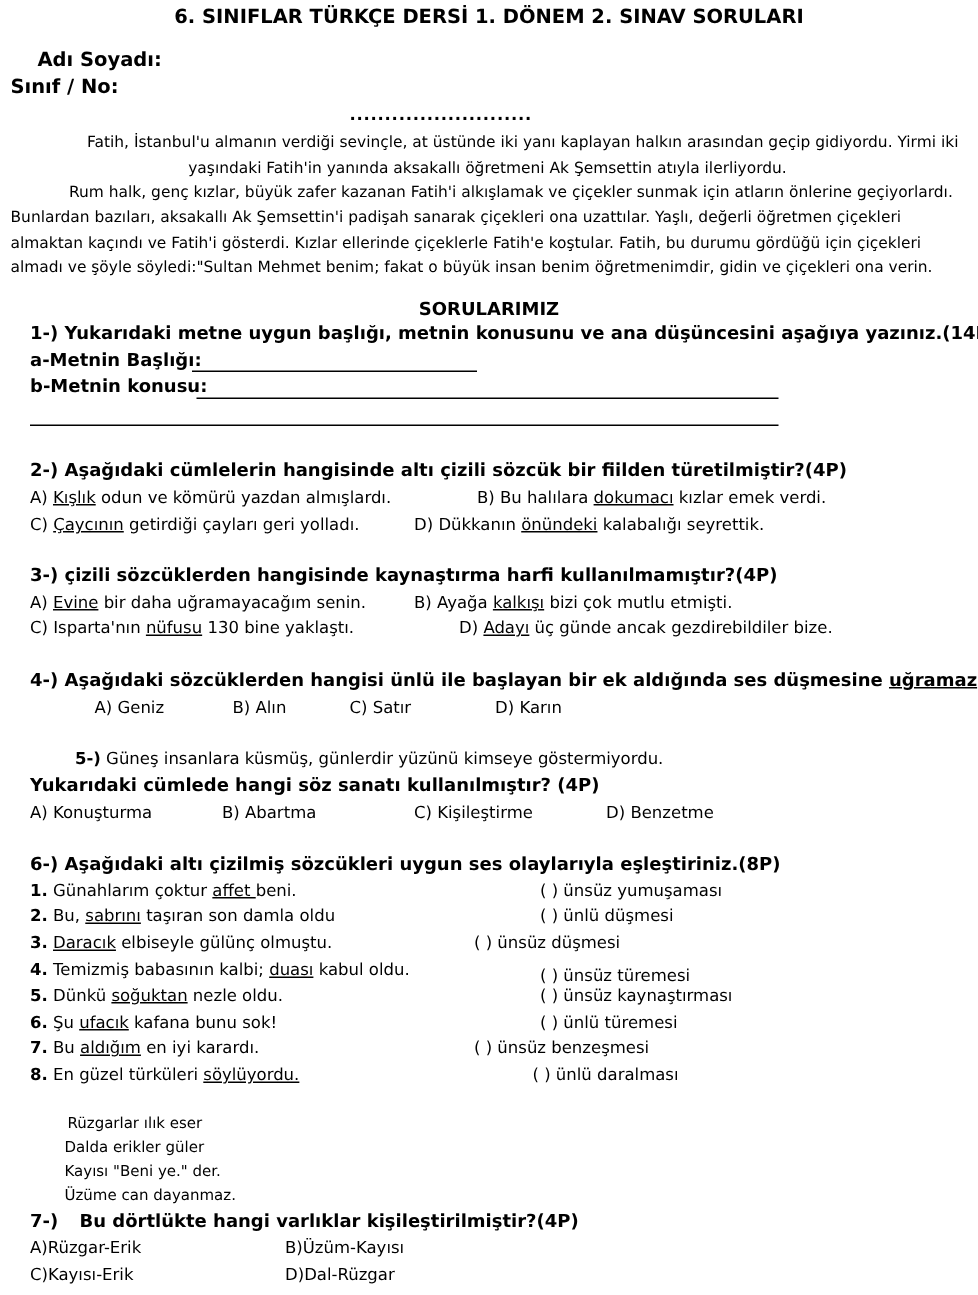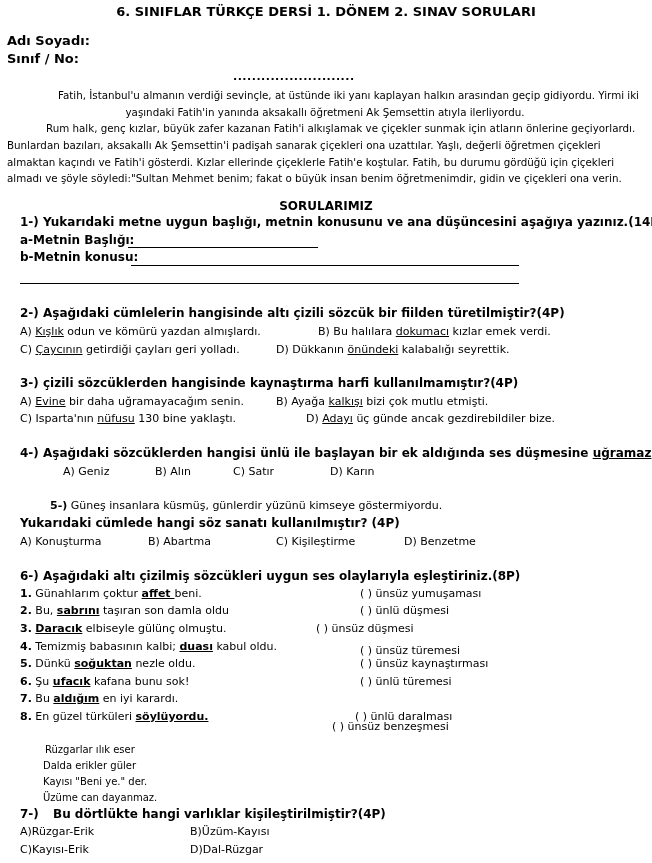--- a/index.html
+++ b/index.html
@@ -7,30 +7,30 @@
            font-family:"DejaVu Sans", sans-serif; color:#000; }
     .abs { position:absolute; white-space:nowrap; }
     .title { font-weight:bold; font-size:13px; top:4px; left:0; width:652px; text-align:center; }
     .lbl { font-weight:bold; font-size:13px; left:7px; }
     .para { position:absolute; left:7px; width:636px; font-size:10.3px; line-height:16.8px; text-align:left; }
     .indent { text-indent:47px; }
     .indent2 { text-indent:39px; }
     .q { font-weight:bold; font-size:12px; }
     .opt { font-size:11px; }
     .u { text-decoration:underline; }
-    .bu { font-weight:bold; text-decoration:underline;text-align:right; }
+    .bu { font-weight:normal; text-decoration:underline;text-align:right; }
     .b { font-weight:bold; }
     .line { position:absolute; border-bottom:1px solid #000; height:0; }
     .dots { font-weight:bold; font-size:11px; letter-spacing:0.5px; }
   </style>
 </head>
 <body>
 
 <div class="abs title">6. SINIFLAR TÜRKÇE DERSİ 1. DÖNEM 2. SINAV SORULARI</div>
-<div class="abs lbl" style="top:33px;">Adı Soyadı:</div>
+<div class="abs lbl" style="top:33px;margin-left:18px;">Adı Soyadı:</div>
 <div class="abs lbl" style="top:51px;">Sınıf / No:</div>
 
 <div class="abs dots" style="top:70px; left:233px;">..........................</div>
 <div class="para indent" style="top:87px;text-align:center;">Fatih, İstanbul'u almanın verdiği sevinçle, at üstünde iki yanı kaplayan halkın arasından geçip gidiyordu. Yirmi iki yaşındaki Fatih'in yanında aksakallı öğretmeni Ak Şemsettin atıyla ilerliyordu.</div>
 <div class="para indent2" style="top:120px;">Rum halk, genç kızlar, büyük zafer kazanan Fatih'i alkışlamak ve çiçekler sunmak için atların önlerine geçiyorlardı. Bunlardan bazıları, aksakallı Ak Şemsettin'i padişah sanarak çiçekleri ona uzattılar. Yaşlı, değerli öğretmen çiçekleri almaktan kaçındı ve Fatih'i gösterdi. Kızlar ellerinde çiçeklerle Fatih'e koştular. Fatih, bu durumu gördüğü için çiçekleri almadı ve şöyle söyledi:"Sultan Mehmet benim; fakat o büyük insan benim öğretmenimdir, gidin ve çiçekleri ona verin.</div>
 
 <div class="abs" style="top:199px; left:0; width:652px; text-align:center; font-weight:bold; font-size:12px;">SORULARIMIZ</div>
 
 <div class="abs q" style="top:215px; left:20px;">1-) Yukarıdaki  metne uygun başlığı, metnin konusunu ve ana düşüncesini aşağıya yazınız.(14P)</div>
 <div class="abs q" style="top:233px; left:20px;">a-Metnin Başlığı:</div>
@@ -74,21 +74,21 @@
 <div class="abs opt" style="top:675px; left:20px;"><span class="b">6.</span><span> Şu </span><span class="bu">ufacık</span><span> kafana bunu sok!</span></div>
 <div class="abs opt" style="top:692px; left:20px;"><span class="b">7.</span><span> Bu </span><span class="bu">aldığım</span><span> en iyi karardı.</span></div>
 <div class="abs opt" style="top:710px; left:20px;"><span class="b">8.</span><span> En güzel türküleri </span><span class="bu">söylüyordu.</span><span></span></div>
 
 <div class="abs opt" style="top:587px; left:360px;">(  ) ünsüz yumuşaması</div>
 <div class="abs opt" style="top:604px; left:360px;">(  ) ünlü düşmesi</div>
 <div class="abs opt" style="top:622px; left:316px;">(  ) ünsüz düşmesi</div>
 <div class="abs opt" style="top:644px; left:360px;">(  ) ünsüz türemesi</div>
 <div class="abs opt" style="top:657px; left:360px;">(  ) ünsüz kaynaştırması</div>
 <div class="abs opt" style="top:675px; left:360px;">(  ) ünlü türemesi</div>
-<div class="abs opt" style="top:720px; left:316px;margin-left:16px;">(  ) ünsüz benzeşmesi</div>
+<div class="abs opt" style="top:692px; left:316px;">(  ) ünsüz benzeşmesi</div>
 <div class="abs opt" style="top:710px; left:355px;">(  ) ünlü daralması</div>
 
 <div class="abs" style="top:744px; left:45px; font-size:10px;">Rüzgarlar ılık eser</div>
 <div class="abs" style="top:760px; left:43px; font-size:10px;">Dalda erikler güler</div>
 <div class="abs" style="top:776px; left:43px; font-size:10px;">Kayısı "Beni ye." der.</div>
 <div class="abs" style="top:792px; left:43px; font-size:10px;">Üzüme can dayanmaz.</div>
 
 <div class="abs q" style="top:807px; left:20px;">7-)</div>
 <div class="abs q" style="top:807px; left:53px;">Bu dörtlükte hangi varlıklar kişileştirilmiştir?(4P)</div>
 <div class="abs opt" style="top:825px; left:20px;">A)Rüzgar-Erik</div>

